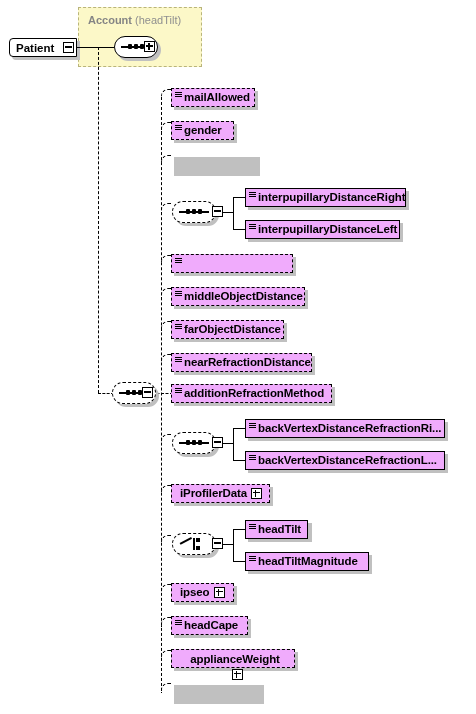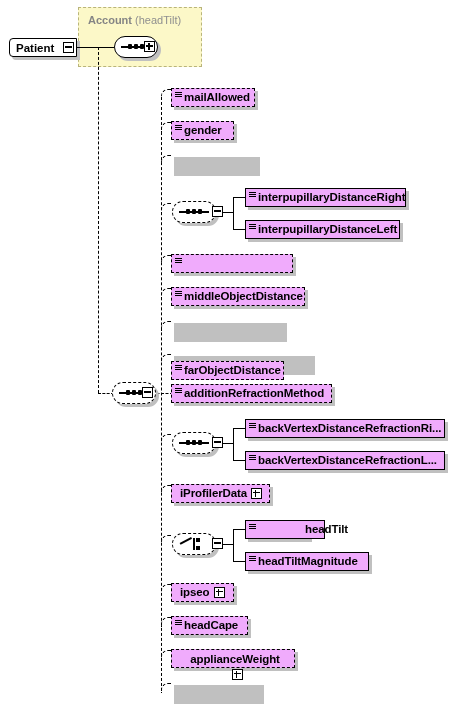--- a/index.html
+++ b/index.html
@@ -278,31 +278,39 @@
     <span class="tglyph">
         <i></i>
         <i></i>
         <i></i>
       </span>
     <span class="lbl">middleObjectDistance</span>
   </div>
 
   <div class="elbow" style="left:161px;top:321px;"></div>
   <div class="shadow" style="left:174px;top:323px;width:113px;height:19px;"></div>
-  <div class="node opt" style="left:171px;top:320px;width:113px;margin-top:41px;">
+  <div class="node opt" style="left:171px;top:320px;width:113px;">
     <span class="tglyph">
         <i></i>
         <i></i>
         <i></i>
       </span>
     <span class="lbl">farObjectDistance</span>
   </div>
 
   <div class="elbow" style="left:161px;top:354px;"></div>
   <div class="shadow" style="left:174px;top:356px;width:141px;height:19px;"></div>
+  <div class="node opt" style="left:171px;top:353px;width:141px;">
+    <span class="tglyph">
+        <i></i>
+        <i></i>
+        <i></i>
+      </span>
+    <span class="lbl">nearRefractionDistance</span>
+  </div>
 
   <div class="dashh" style="left:161px;top:393px;width:12px;"></div>
   <div class="shadow" style="left:174px;top:387px;width:161px;height:19px;"></div>
   <div class="node opt" style="left:171px;top:384px;width:161px;">
     <span class="tglyph">
         <i></i>
         <i></i>
         <i></i>
       </span>
     <span class="lbl">additionRefractionMethod</span>
@@ -361,21 +369,21 @@
     <div class="chg-dot" style="top:13px;"></div>
   </div>
   <div class="ctrl-shadow" style="left:205px;top:541px;"></div>
   <div class="ctrl" style="left:212px;top:538px;"></div>
   <div class="ln lnh" style="left:222px;top:544px;width:12px;"></div>
   <div class="ln lnv" style="left:233px;top:529px;height:33px;"></div>
   <div class="ln lnh" style="left:233px;top:529px;width:12px;"></div>
   <div class="ln lnh" style="left:233px;top:561px;width:12px;"></div>
 
   <div class="shadow" style="left:248px;top:523px;width:64px;height:19px;"></div>
-  <div class="node req" style="left:245px;top:520px;width:80px;gap:47px;">
+  <div class="node req" style="left:245px;top:520px;width:63px;">
     <span class="tglyph">
         <i></i>
         <i></i>
         <i></i>
       </span>
     <span class="lbl">headTilt</span>
   </div>
 
   <div class="shadow" style="left:248px;top:555px;width:124px;height:19px;"></div>
   <div class="node req" style="left:245px;top:552px;width:124px;">

